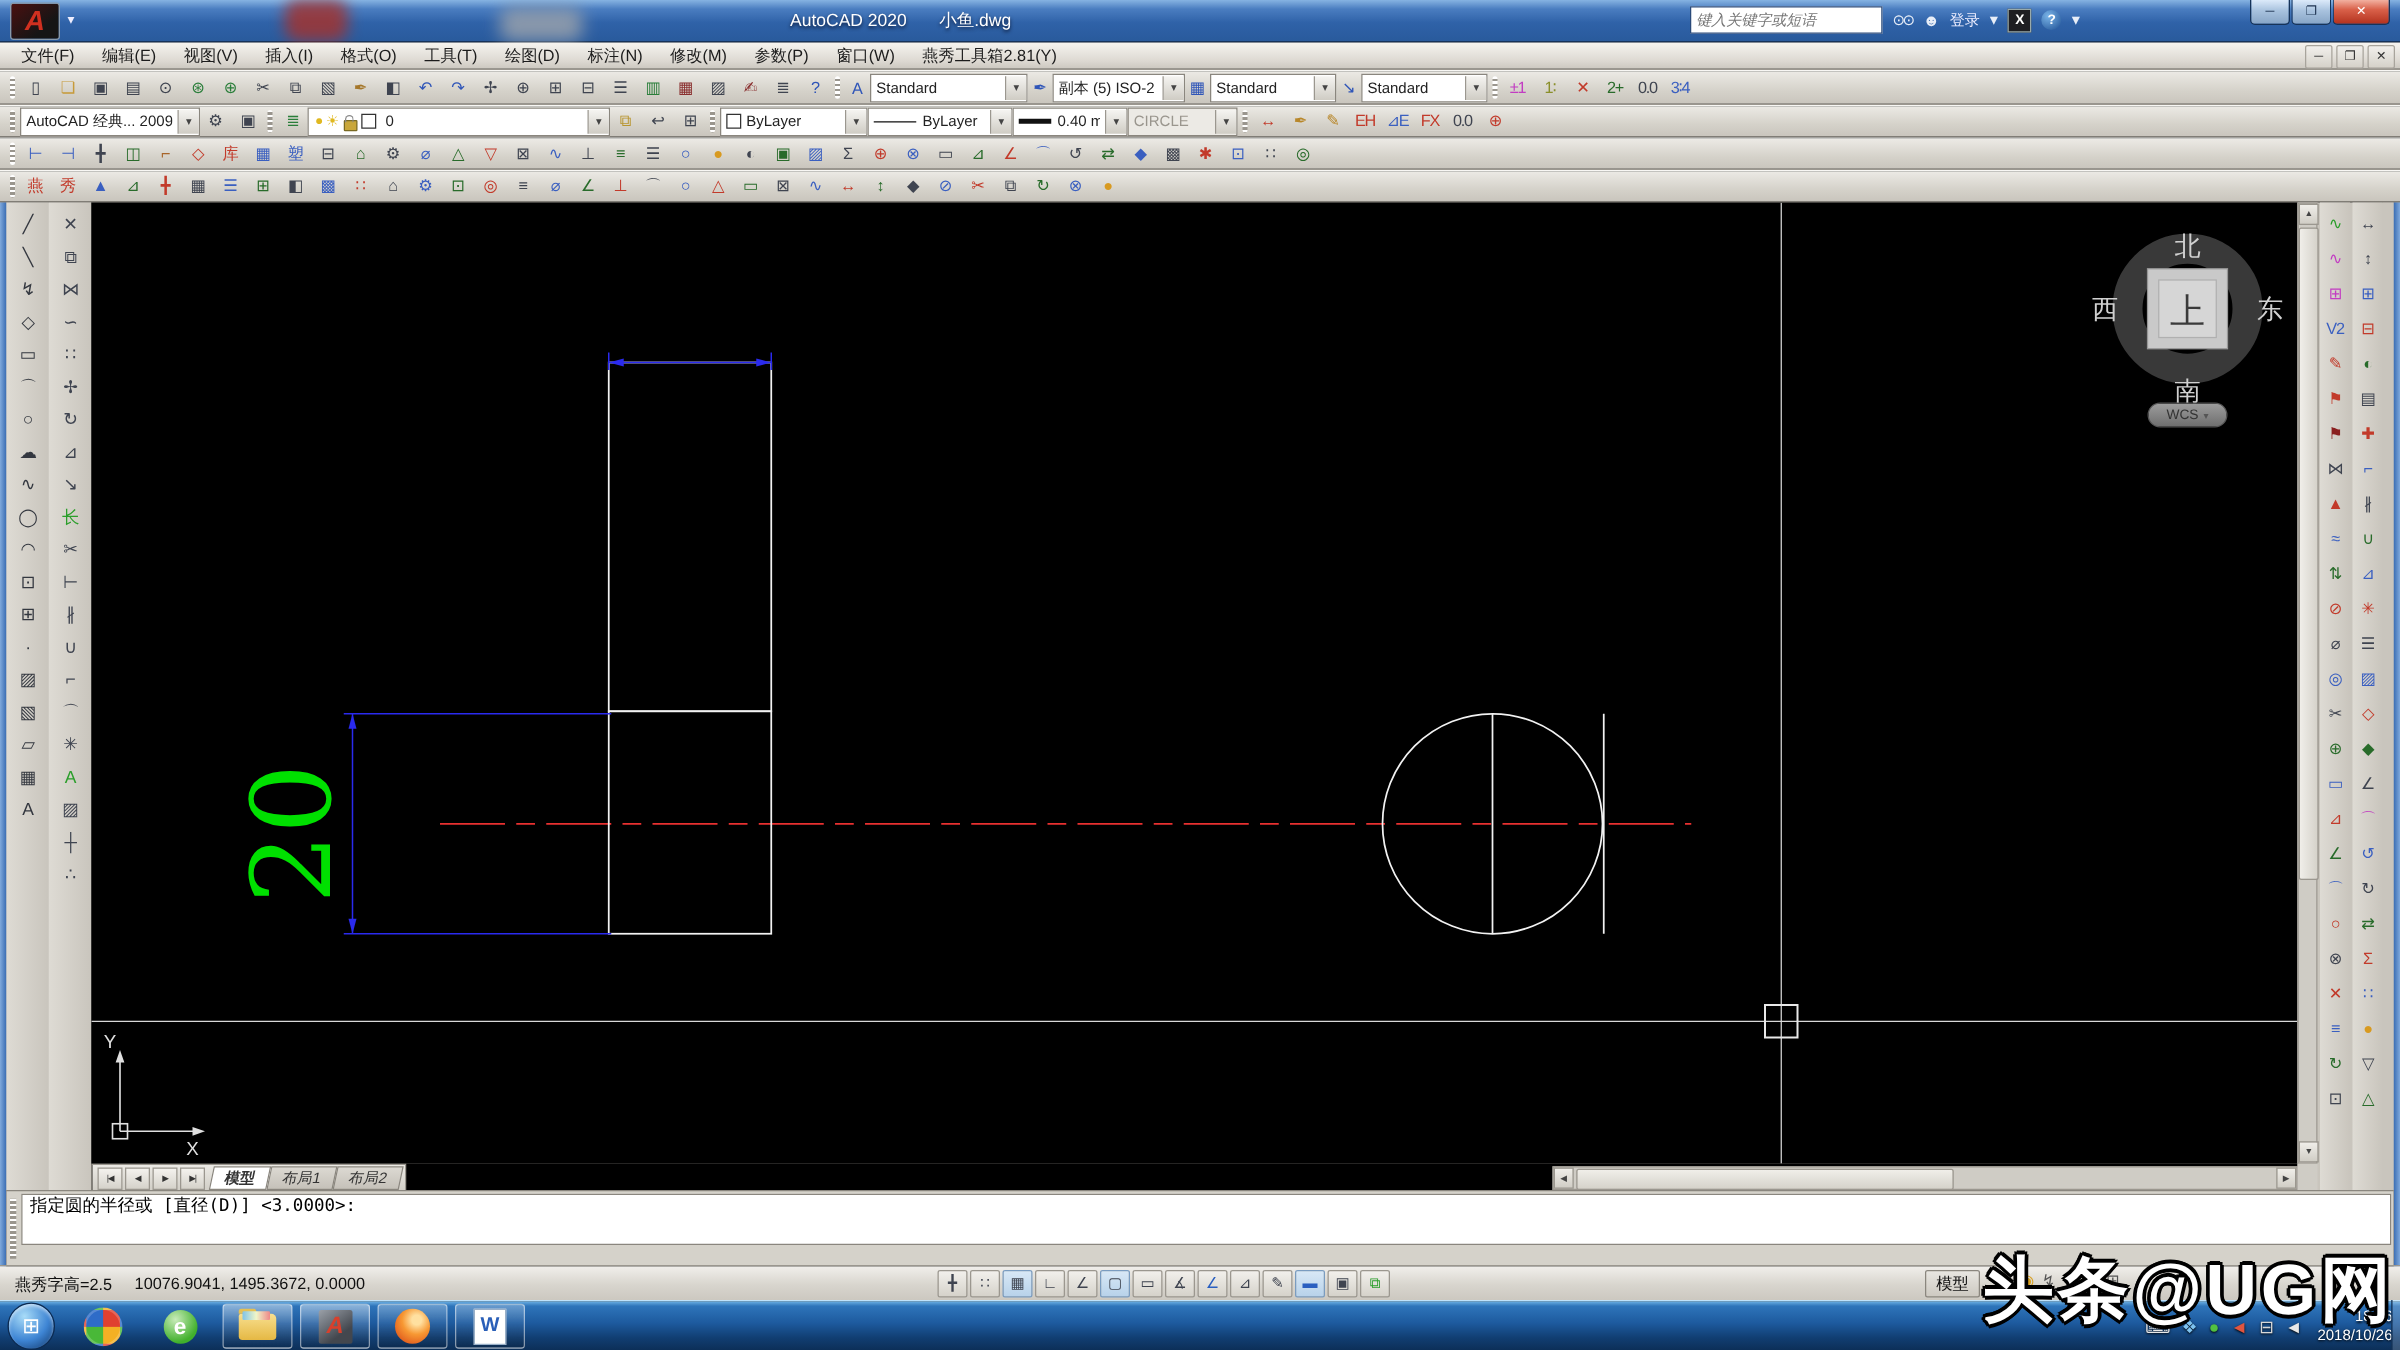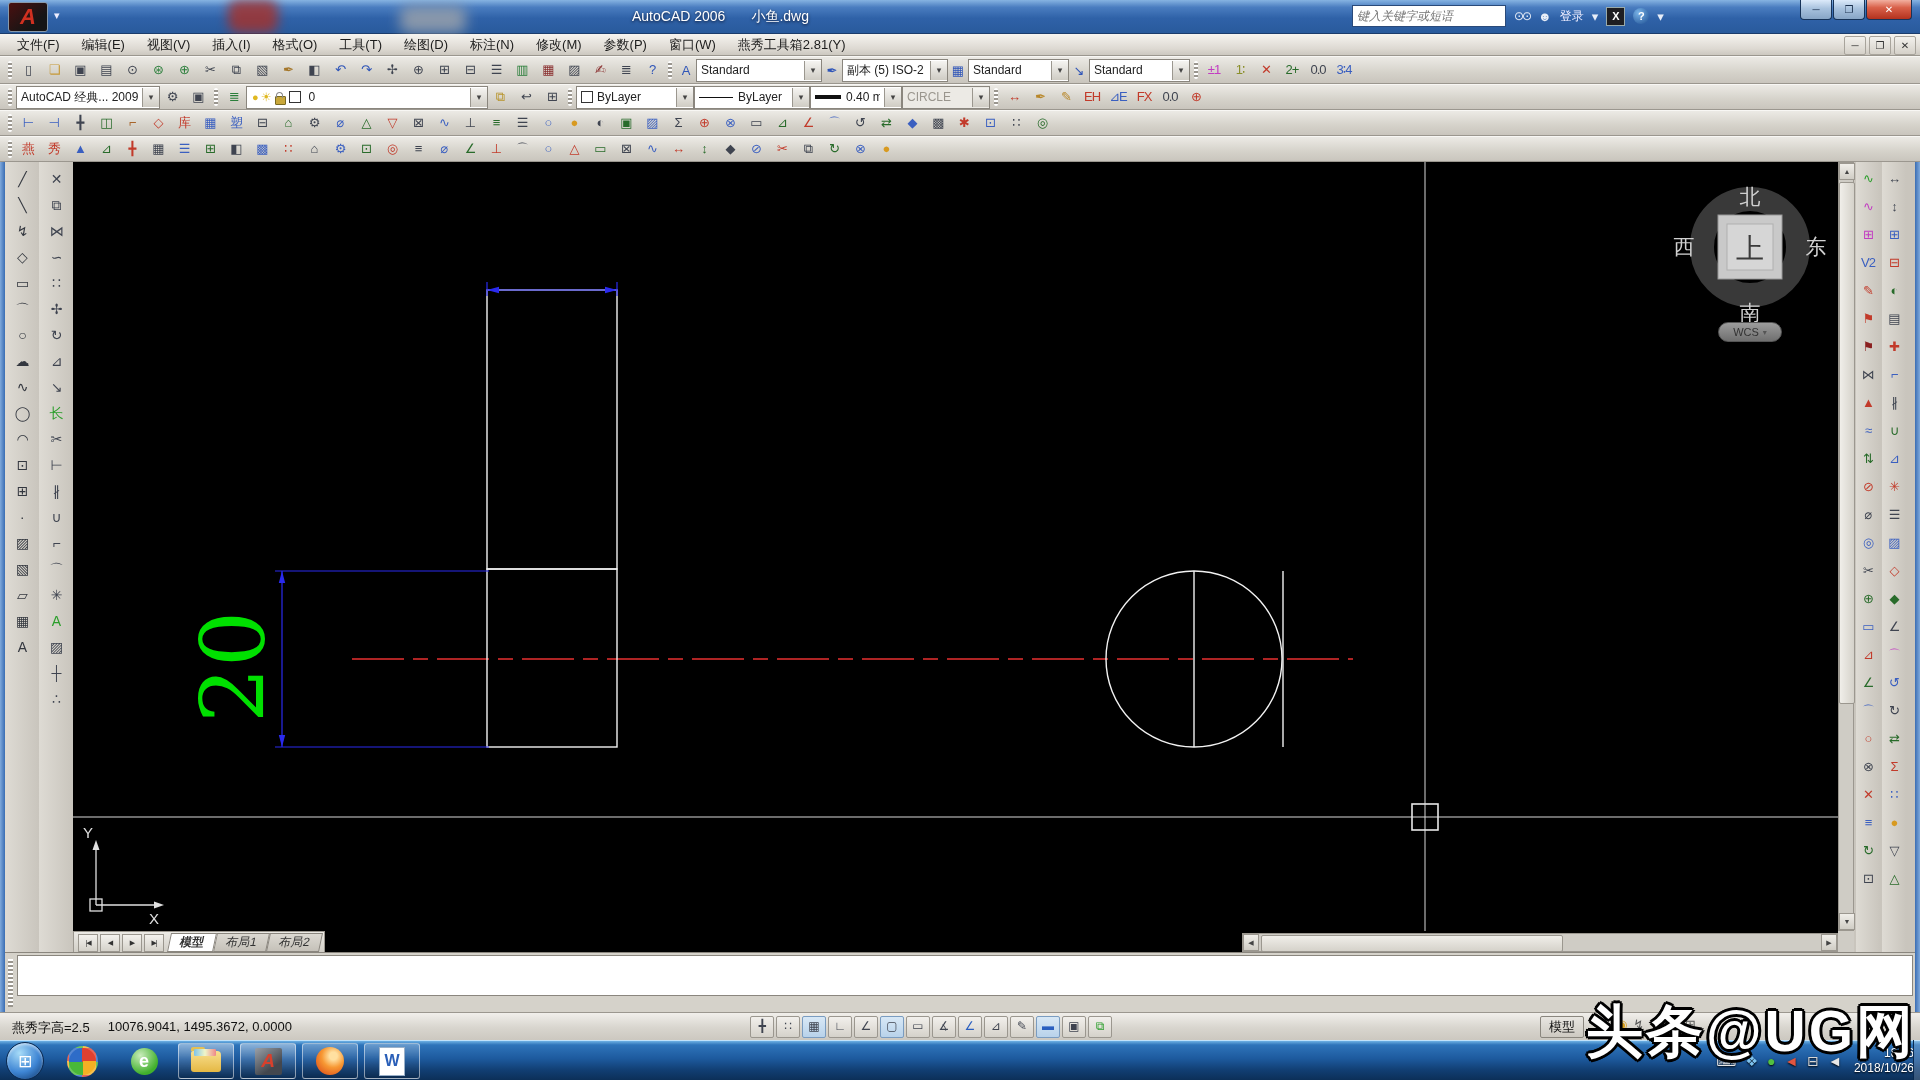--- a/index.html
+++ b/index.html
@@ -153,21 +153,21 @@
 </style>
 </head>
 <body>
 
 <div class="abs titlebar">
   <div class="abs acad-logo">A</div>
   <span class="abs qat-arrow">▾</span>
   <div class="abs blob1"></div>
   <div class="abs blob2"></div>
   <div class="abs title-text">
-    <span>AutoCAD 2006</span>
+    <span>AutoCAD 2020</span>
     <span>小鱼.dwg</span>
   </div>
   <div class="abs search-wrap">
     <input class="abs-none" placeholder="键入关键字或短语" style="">
     <span class="tb-ic binoc">⊙⊙</span>
     <span class="tb-ic">☻</span>
     <span class="login-lbl">登录</span>
     <span class="tb-ic">▾</span>
     <span class="xbox">X</span>
     <span class="helpc">?</span>
@@ -619,20 +619,21 @@
     </div>
   </div>
   <div class="abs corner"></div>
 </div>
 <div class="abs frameL"></div>
 <div class="abs frameR"></div>
 
 <div class="abs cmdarea">
   <span class="cmdgrip"></span>
   <div class="cmdhist">
+    <div>指定圆的半径或 [直径(D)] &lt;3.0000&gt;:</div>
   </div>
 </div>
 
 <div class="abs statusbar">
   <div class="sb-left">
     <span>燕秀字高=2.5</span>
     <span>10076.9041, 1495.3672, 0.0000</span>
   </div>
   <div class="sb-toggles">
 

